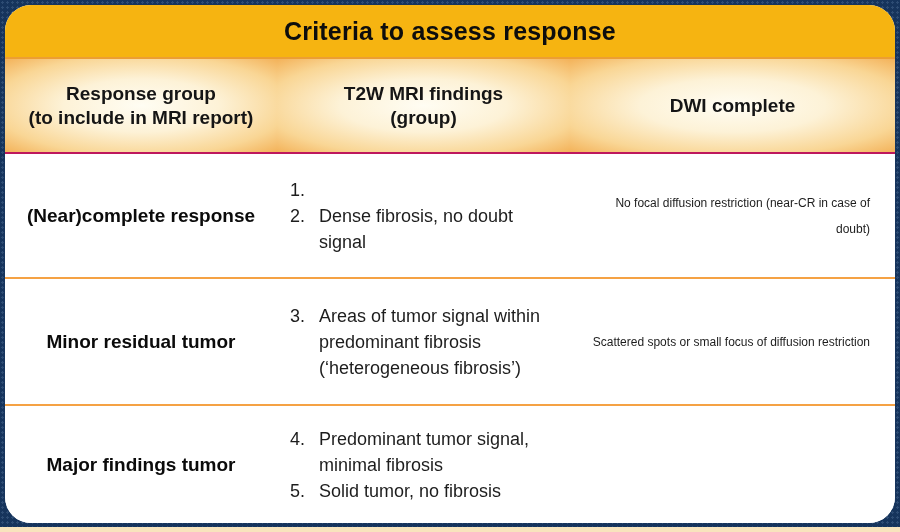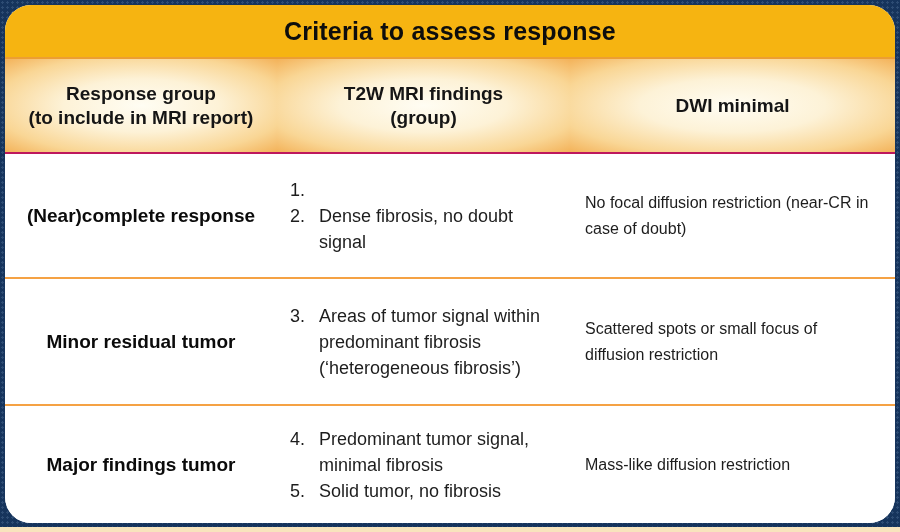--- a/index.html
+++ b/index.html
@@ -57,21 +57,21 @@
     padding:0 8px;
   }
   .t2w-cell { padding-left:13px; }
   .t2w-item {
     display:grid; grid-template-columns:29px 1fr;
     font-size:18px; line-height:26px; color:#1d1d1d;
   }
   .t2w-item .txt { max-width:245px; }
   .dwi-cell { padding-left:15px; }
   .dwi-cell .txt {
-    max-width:285px; font-size:16px; line-height:26px; color:#1d1d1d;
+    max-width:285px; font-size:12px; line-height:26px; color:#1d1d1d;text-align:right;
   }
   .bottom-strip {
     position:absolute; left:0; right:0; bottom:0; height:5px;
     background:#f8e4bd;
   }
 </style>
 </head>
 <body>
 
 <div class="card">
@@ -83,21 +83,21 @@
   <div class="header-row">
     <div class="hcell">
       <div class="line1">Response group</div>
       <div class="line2">(to include in MRI report)</div>
     </div>
     <div class="hcell">
       <div class="line1">T2W MRI findings</div>
       <div class="line2">(group)</div>
     </div>
     <div class="hcell">
-      <div class="line1">DWI minimal</div>
+      <div class="line1">DWI complete</div>
 
     </div>
   </div>
 
   <div class="trow r1">
     <div class="group-cell">(Near)complete response</div>
     <div class="t2w-cell">
       <div class="t2w-item">
         <span class="num">1.</span>
       </div>
@@ -129,20 +129,17 @@
     <div class="t2w-cell">
       <div class="t2w-item">
         <span class="num">4.</span>
         <span class="txt">Predominant tumor signal, minimal fibrosis</span>
       </div>
       <div class="t2w-item">
         <span class="num">5.</span>
         <span class="txt">Solid tumor, no fibrosis</span>
       </div>
     </div>
-    <div class="dwi-cell">
-      <div class="txt">Mass-like diffusion restriction</div>
-    </div>
   </div>
 
 </div>
 
 <div class="bottom-strip"></div>
 
 </body></html>

